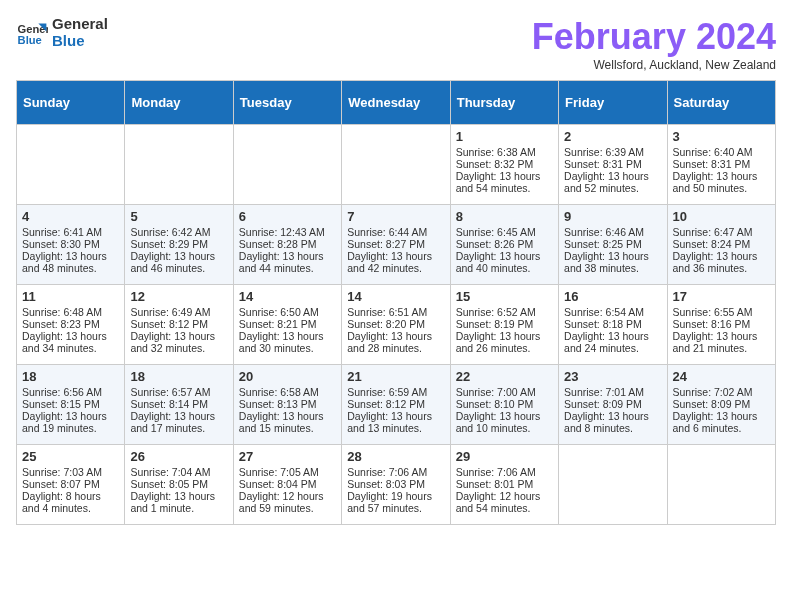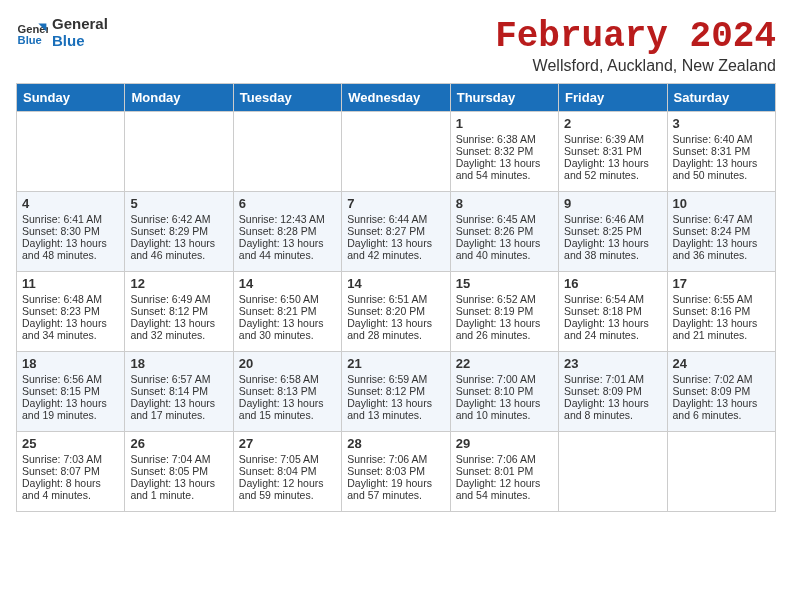--- a/index.html
+++ b/index.html
@@ -24,38 +24,37 @@
     .logo-icon {
       width: 32px;
       height: 32px;
     }
     .title-block {
       text-align: right;
     }
     .month-title {
       font-size: 36px;
       font-weight: bold;
-      color: #b91c1c;
-      font-family: Liberation Mono, monospace;
+      color: #8b5cf6;
     }
     .subtitle {
-      font-size: 16px;
+      font-size: 12px;
       color: #333;
     }
     table {
       width: 100%;
       border-collapse: collapse;
       table-layout: fixed;
     }
     thead tr th {
       background: #1a6fba;
       color: #fff;
       font-size: 13px;
       font-weight: bold;
-      padding: 6px 6px;
+      padding: 14px 6px;
       text-align: left;
       border: 1px solid #ccc;
     }
     tbody tr td {
       vertical-align: top;
       border: 1px solid #ccc;
       padding: 4px 5px;
       font-size: 10.5px;
       color: #333;
       height: 80px;

